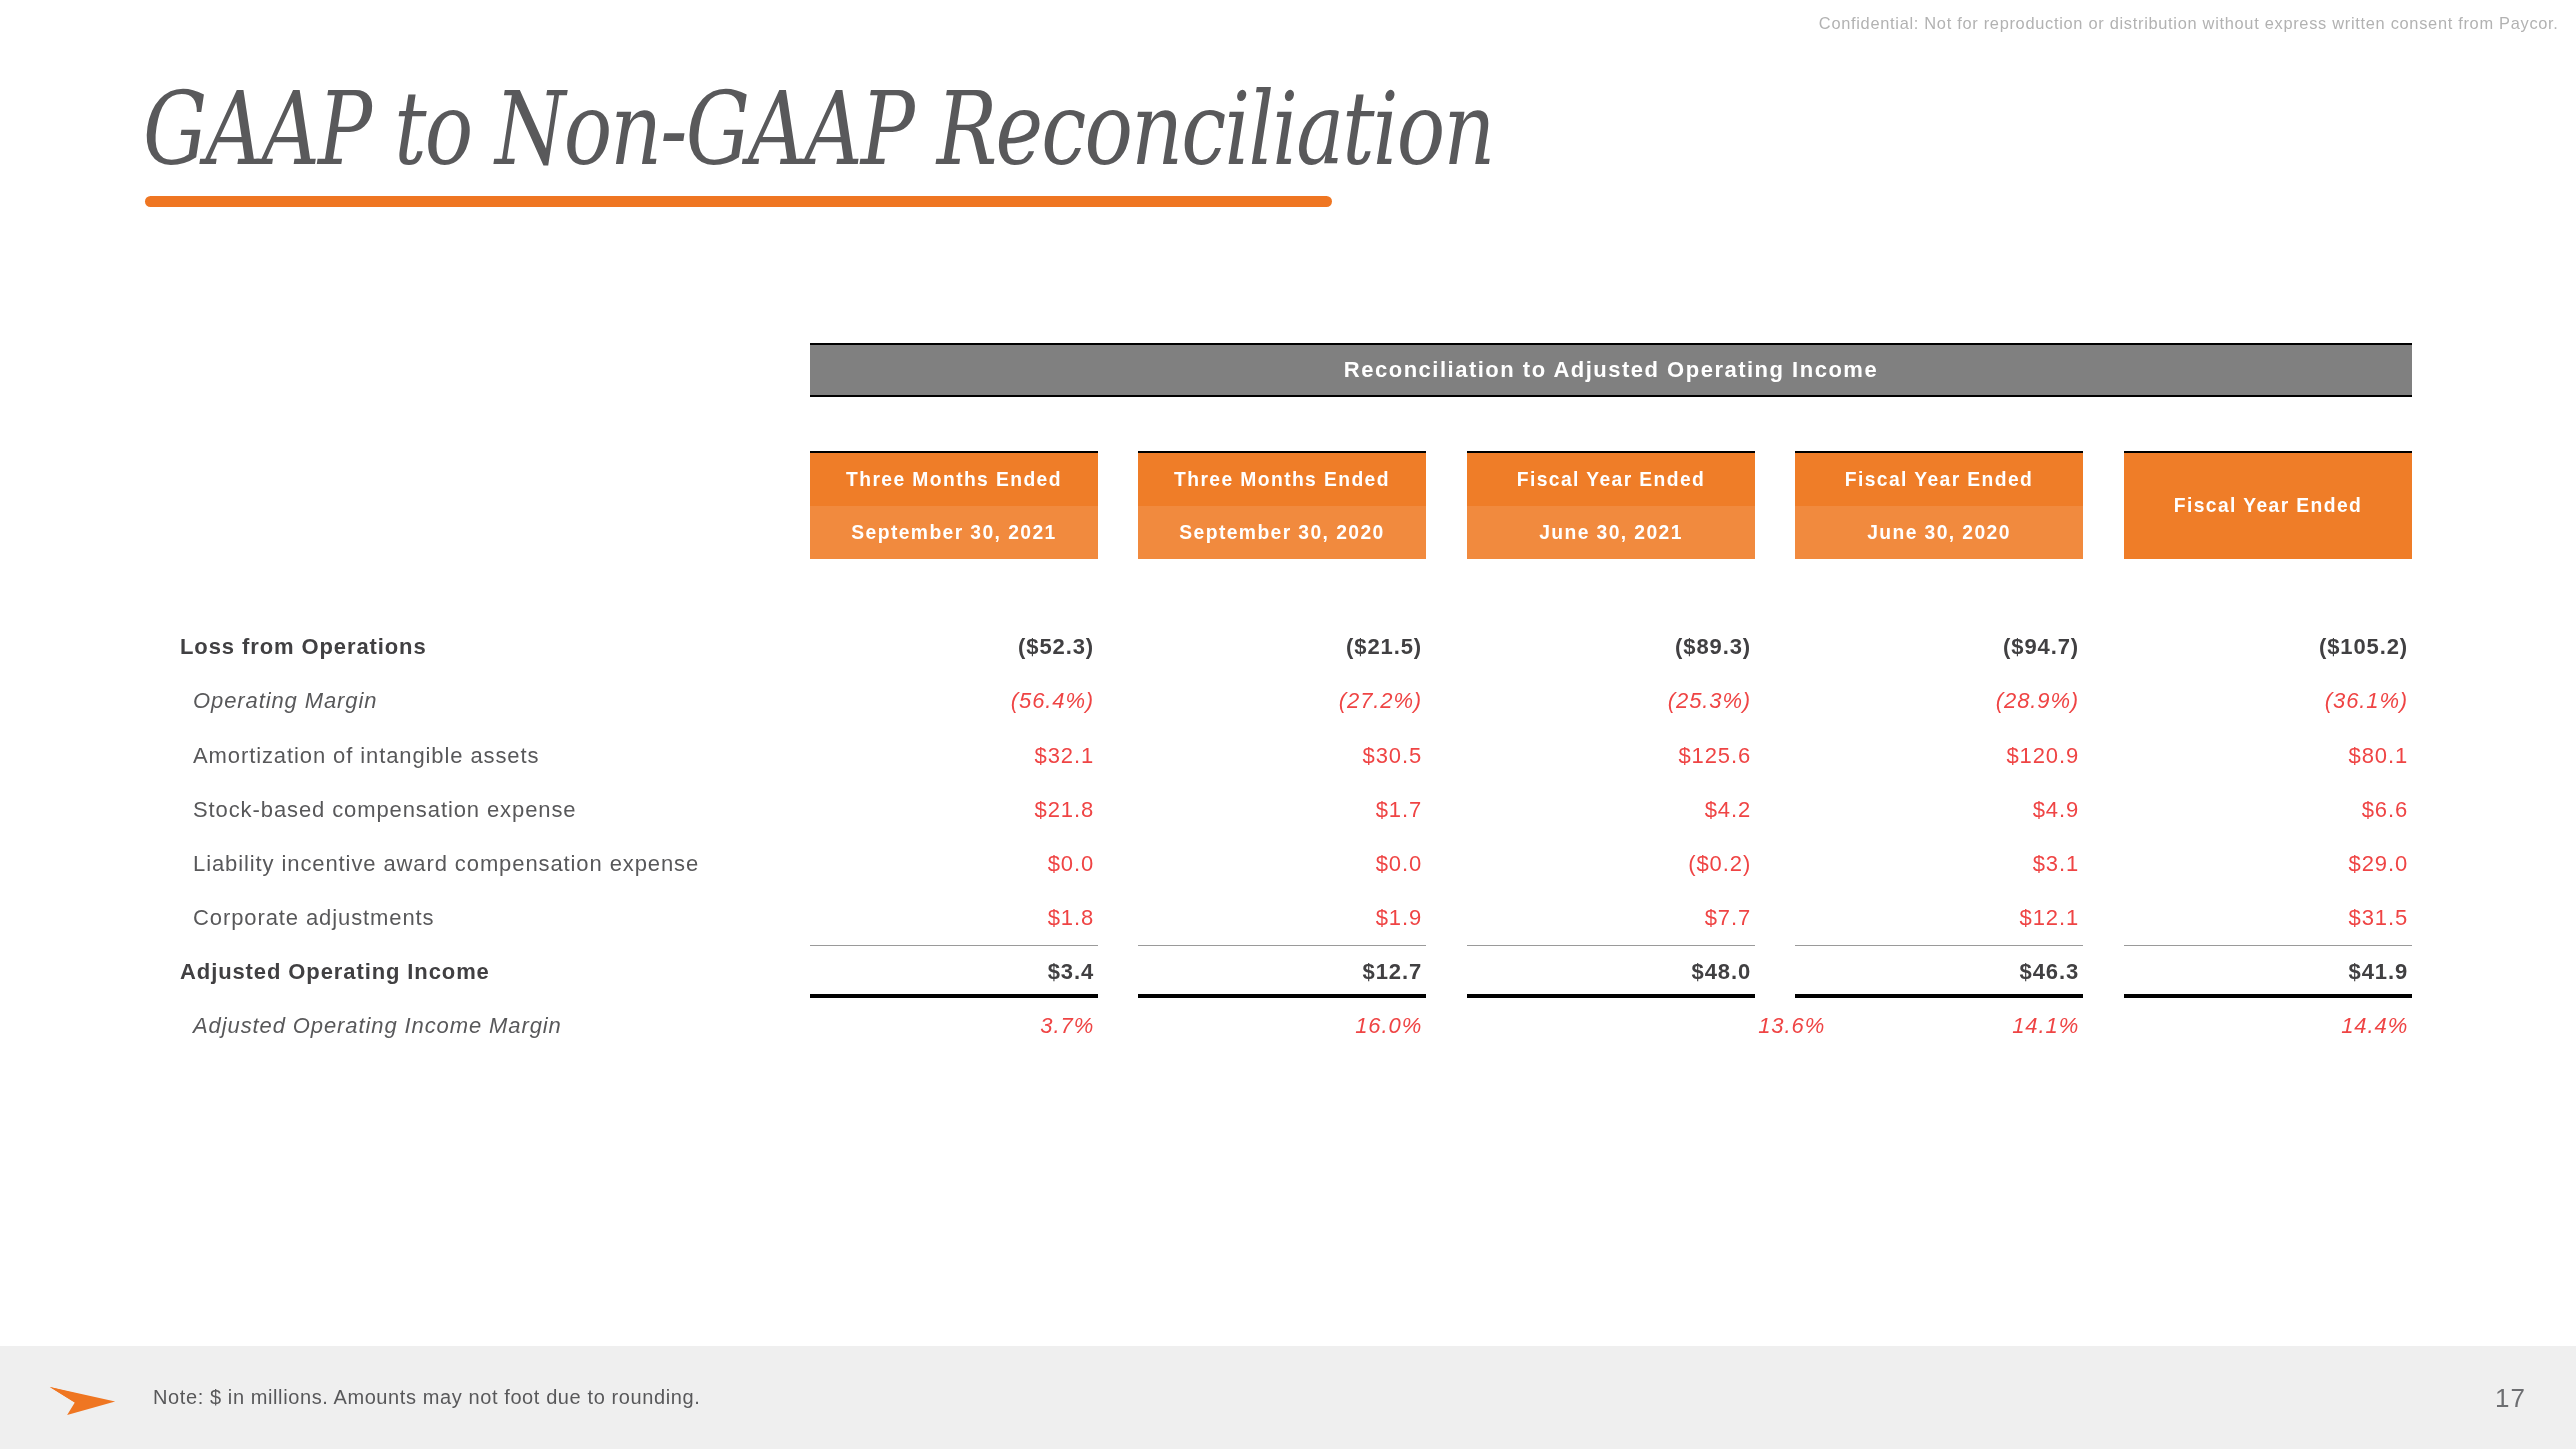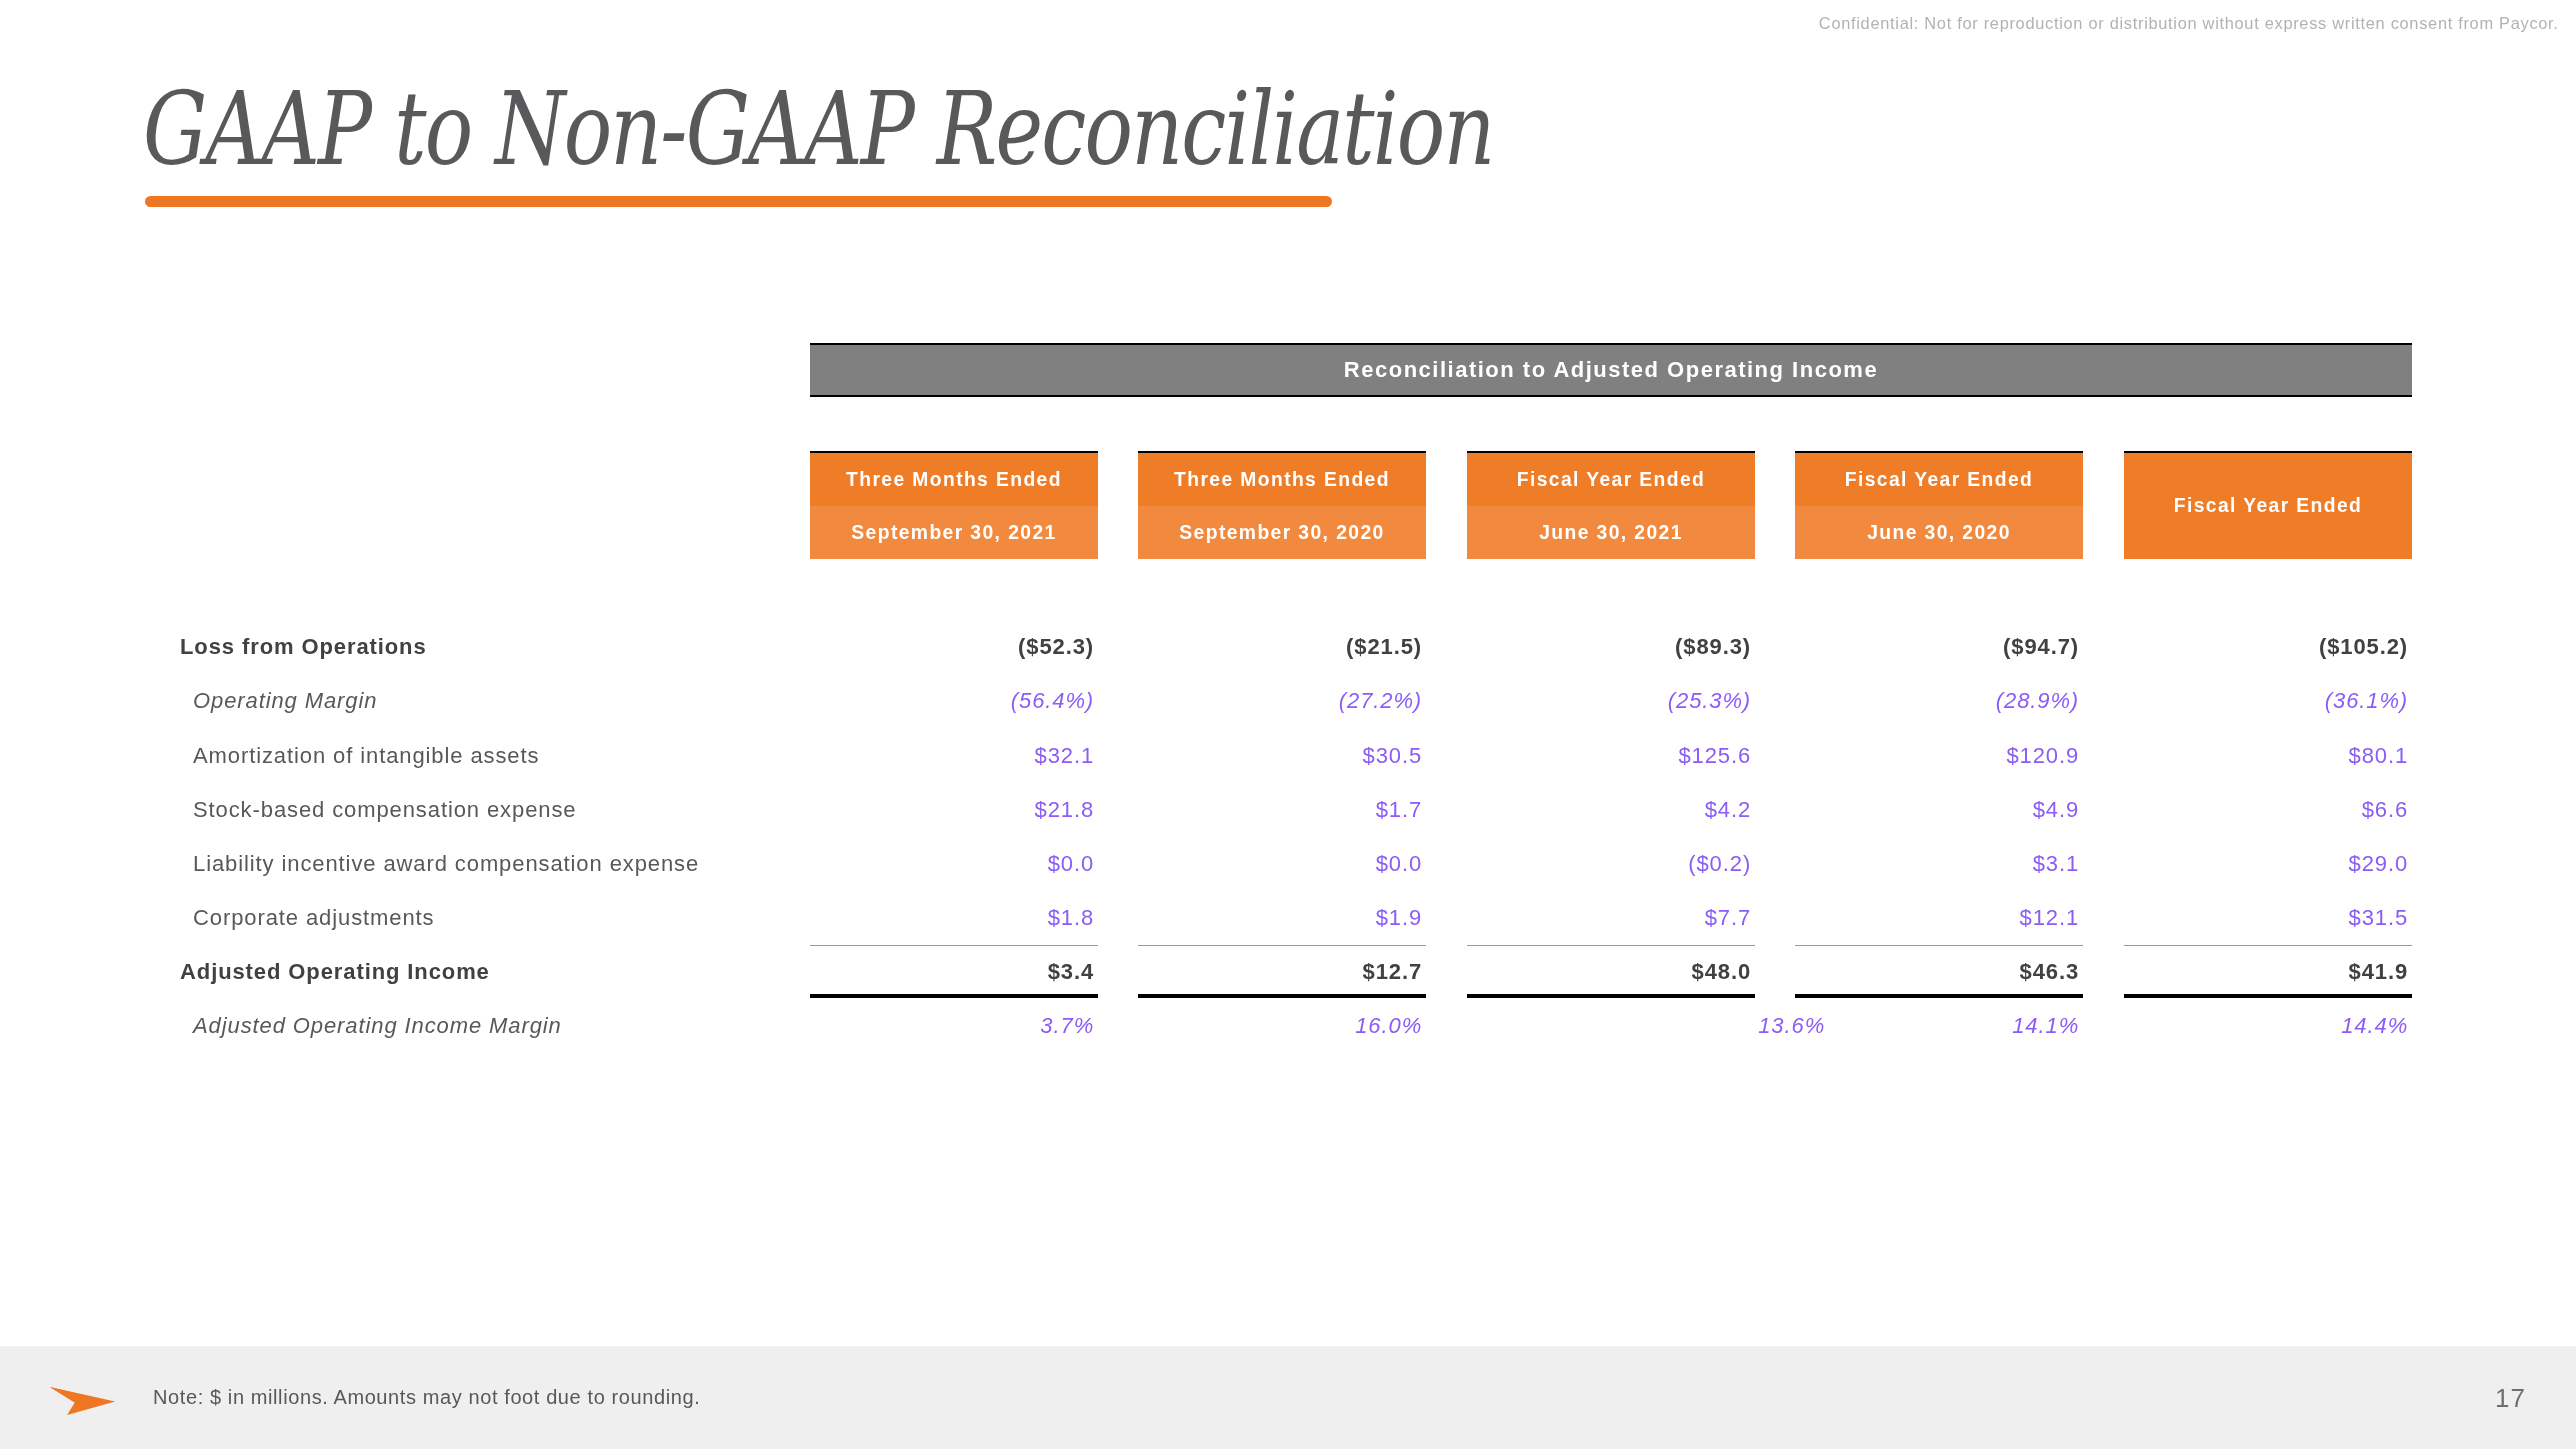--- a/index.html
+++ b/index.html
@@ -141,21 +141,21 @@
     position: absolute;
     top: 0;
     width: 288px;
     height: 54px;
     display: flex;
     align-items: center;
     justify-content: flex-end;
     padding-right: 3.9px;
     box-sizing: border-box;
     font-size: 22px;
-    color: #8b5cf6;
+    color: #ef4444;
     letter-spacing: 0.9px;
     white-space: nowrap;
   }
   .cell.bold { font-weight: bold; color: #414042; }
   .cell.ital { font-style: italic; }
 
   .cell.rule-top::before {
     content: "";
     position: absolute;
     left: 0; right: 0; top: 0;

